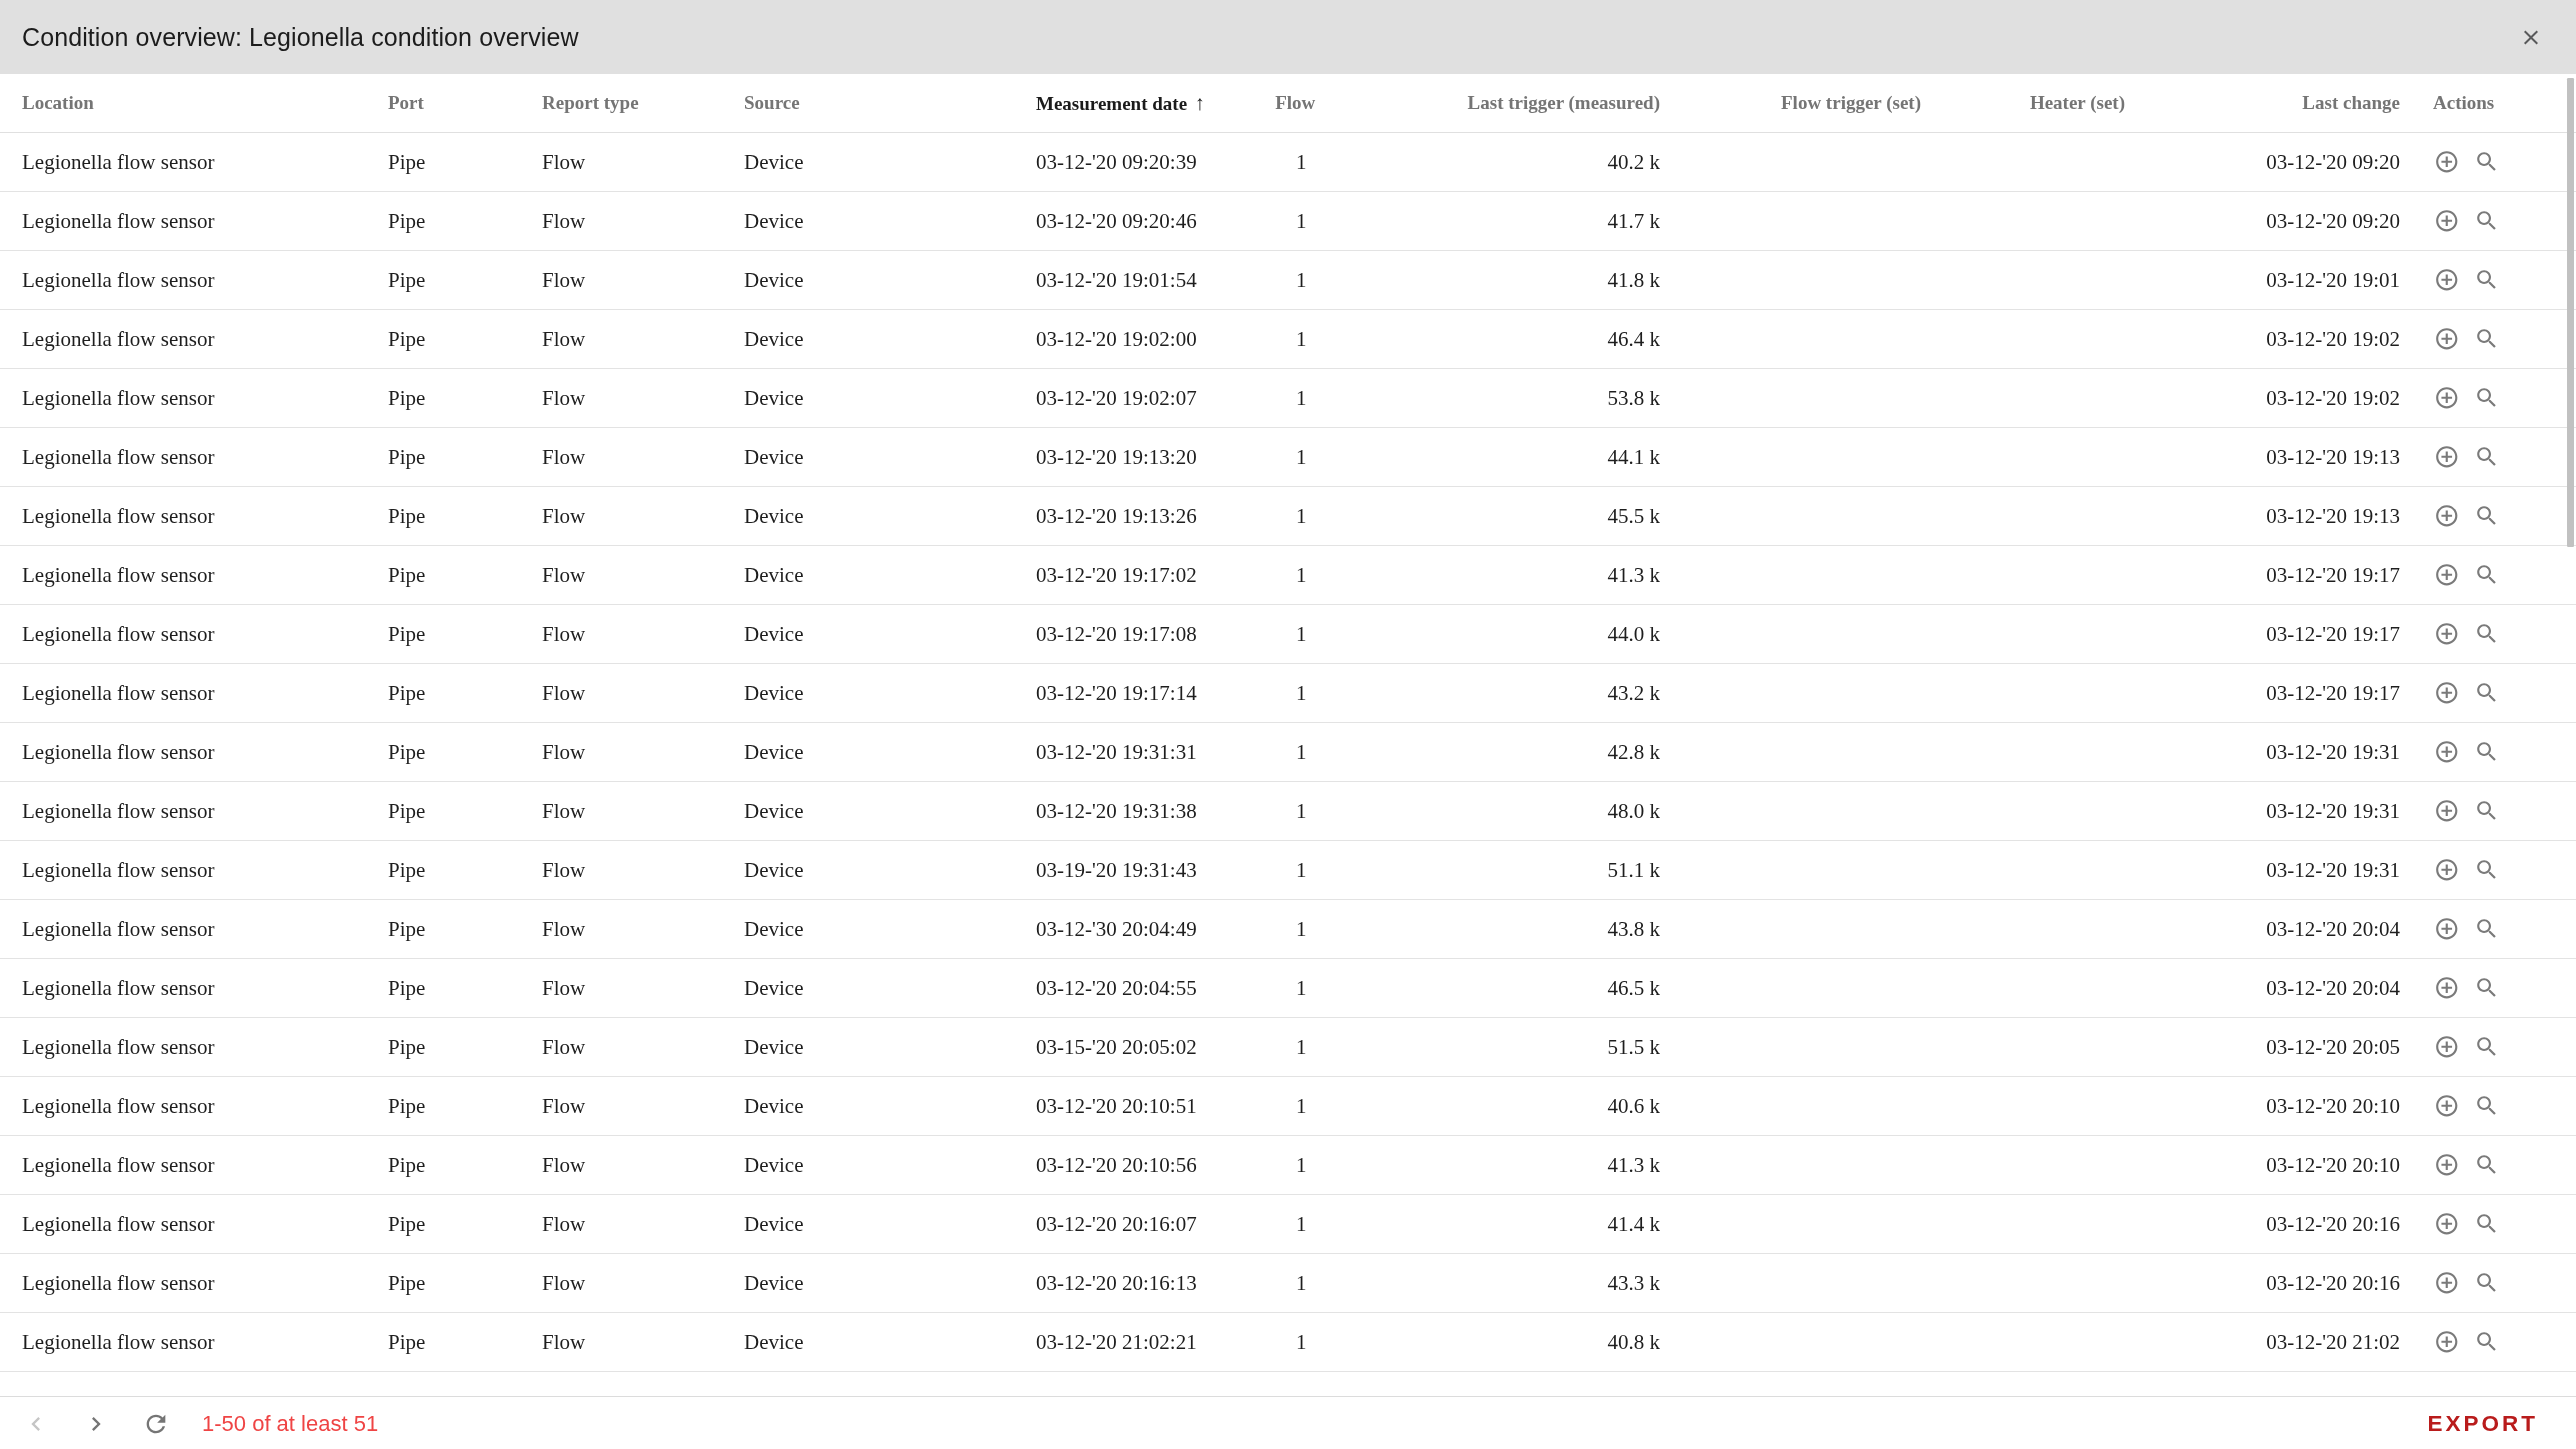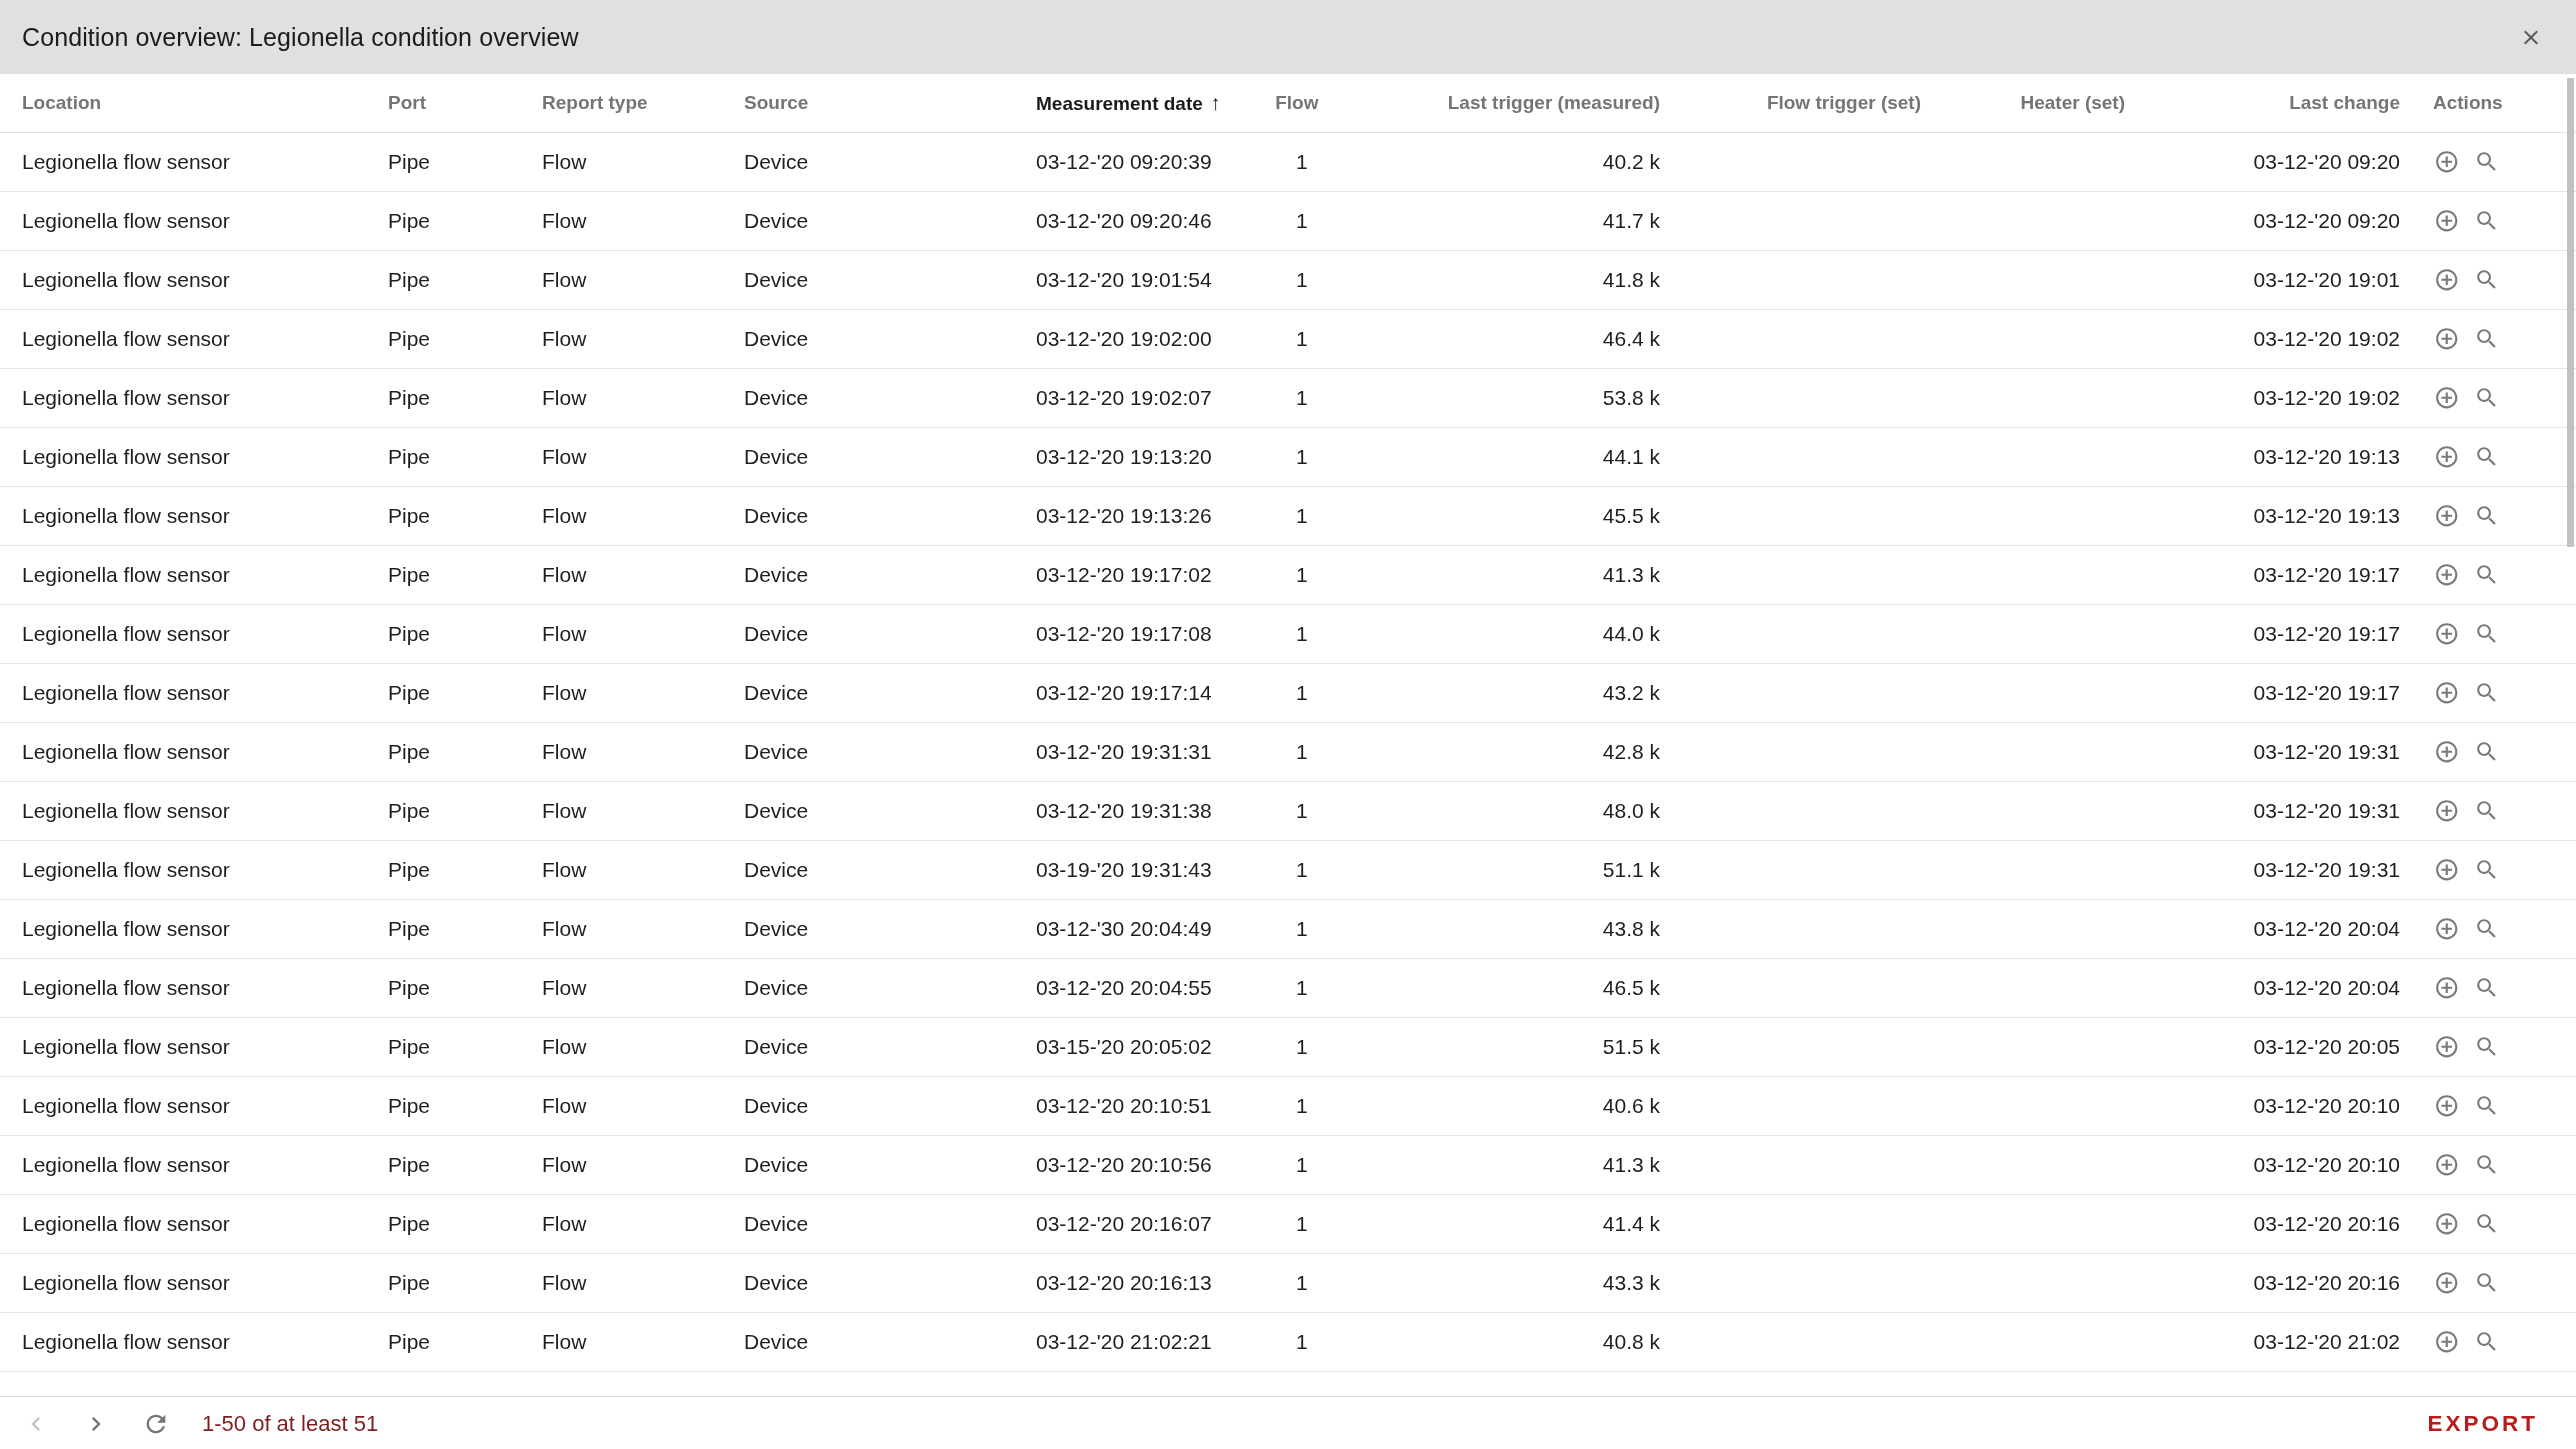--- a/index.html
+++ b/index.html
@@ -19,20 +19,21 @@
   .close-btn{
     position:absolute;right:32px;top:50%;transform:translateY(-50%);
     width:27px;height:27px;display:flex;align-items:center;justify-content:center;
     cursor:pointer;background:transparent;border:none;padding:0;
   }
   
   .row-grid{
     display:grid;
     grid-template-columns:388px 154px 202px 292px 238px 63px 323px 261px 204px 275px 166px;
     align-items:center;
+    font-family:Liberation Serif, serif;
   }
   .thead{
     height:58px;border-bottom:1.2px solid #e0e0e0;background:#fff;
   }
   .th{
     font-size:19px;font-weight:700;color:#757575;white-space:nowrap;overflow:hidden;
   }
   .th.sorted{color:#1b1b1b;}
   .th .sort-arrow{font-weight:400;font-size:20.7px;color:#1b1b1b;margin-left:7.3px;}
   .tbody{
@@ -59,21 +60,21 @@
     position:absolute;left:0;right:0;bottom:0;height:53px;background:#ffffff;
     border-top:1.2px solid #dcdcdc;display:flex;align-items:center;z-index:6;
   }
   .pager-btn{
     background:transparent;border:none;padding:0;margin:0;
     width:28px;height:28px;display:flex;align-items:center;justify-content:center;cursor:pointer;
   }
   .pager-prev{margin-left:22px;}
   .pager-next{margin-left:32px;}
   .pager-refresh{margin-left:32px;}
-  .range-text{margin-left:32px;font-size:22px;color:#7f1d1d;}
+  .range-text{margin-left:32px;font-size:22px;color:#ef4444;}
   .export-btn{
     margin-left:auto;margin-right:32px;background:transparent;border:none;cursor:pointer;
     font-family:"Liberation Sans",sans-serif;font-size:22.5px;font-weight:700;letter-spacing:3px;
   }
   
   .scrollbar-track{
     position:absolute;top:78px;right:0;width:11px;height:1317px;background:transparent;
   }
   .scrollbar-thumb{
     position:absolute;top:0;right:1.8px;width:7.3px;height:469px;background:#c1c1c1;border-radius:1.2px;

